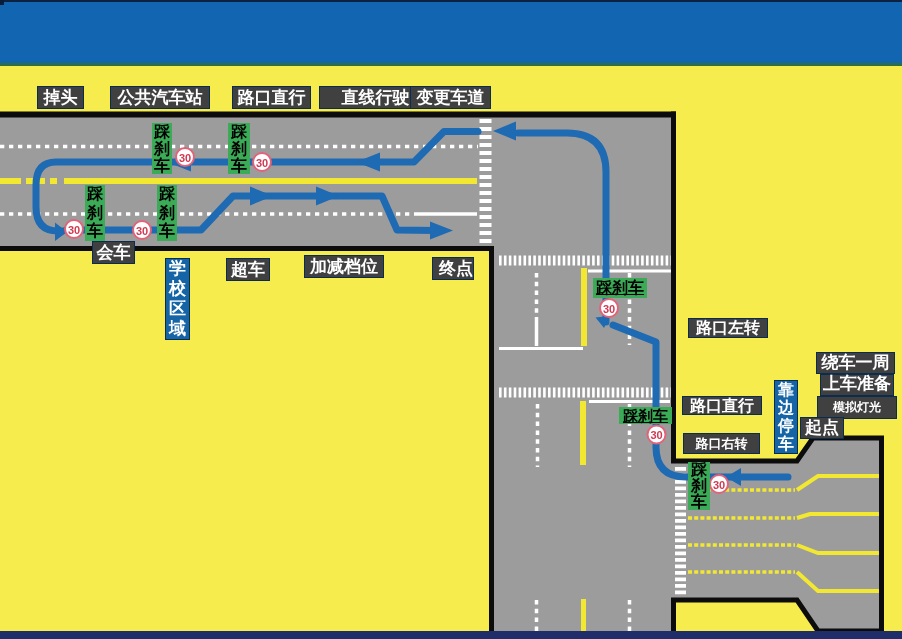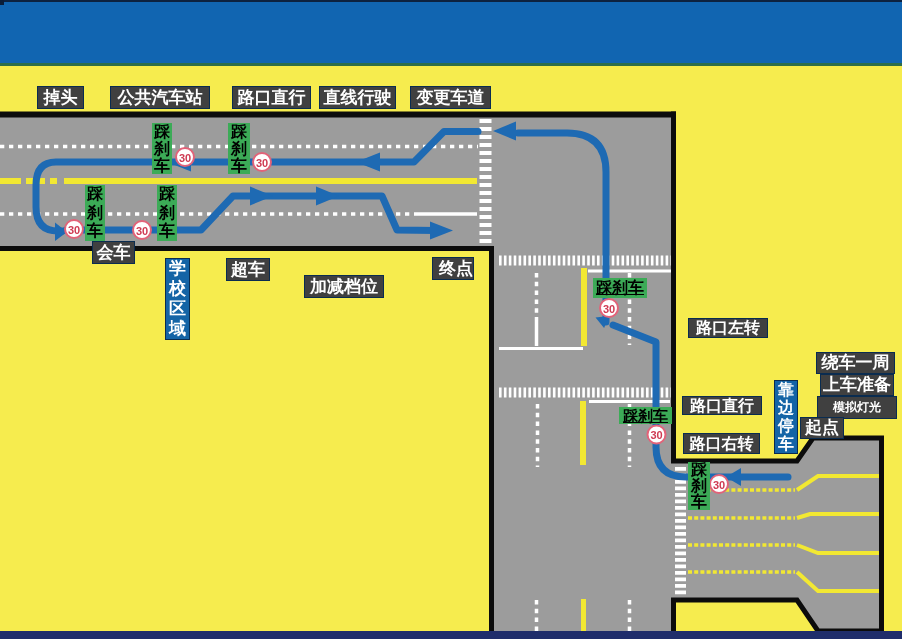--- a/index.html
+++ b/index.html
@@ -185,45 +185,45 @@
 <div style="position:absolute;left:0;top:0;width:902px;height:2px;background:#0d2240;"></div>
 <div style="position:absolute;left:0;top:0;width:4px;height:5px;background:#0a1d38;"></div>
 
 
 <div class="lbl" style="left:37px;top:86px;width:45px;">掉头</div>
 
 <div class="lbl" style="left:110px;top:86px;width:98px;">公共汽车站</div>
 
 <div class="lbl" style="left:232px;top:86px;width:77px;">路口直行</div>
 
-<div class="lbl" style="left:319px;top:86px;width:75px;">直线行驶</div>
+<div class="lbl" style="left:319px;top:86px;width:75px;padding-left:18px;">直线行驶</div>
 
 <div class="lbl" style="left:410px;top:86px;width:79px;">变更车道</div>
 
 <div class="lbl" style="left:92px;top:241px;width:41px;">会车</div>
 
 <div class="vlbl" style="left:165px;top:258px;width:23px;line-height:20px;">学<br>校<br>区<br>域</div>
 
 <div class="lbl" style="left:226px;top:258px;width:42px;">超车</div>
 
-<div class="lbl" style="left:304px;top:275px;width:78px;">加减档位</div>
+<div class="lbl" style="left:304px;top:255px;width:78px;">加减档位</div>
 
 <div class="lbl" style="left:432px;top:257px;width:40px;text-align:right;">终点</div>
 
 <div class="lbl" style="left:688px;top:318px;width:78px;font-size:16px;line-height:18px;">路口左转</div>
 
 <div class="lbl" style="left:682px;top:396px;width:78px;font-size:16px;line-height:17px;">路口直行</div>
 
-<div class="lbl" style="left:683px;top:433px;width:75px;font-size:16px;line-height:19px;">路口右转</div>
+<div class="lbl" style="left:683px;top:433px;width:75px;font-size:13px;line-height:19px;">路口右转</div>
 
 <div class="vlbl" style="left:774px;top:380px;width:22px;font-size:16px;line-height:18px;">靠<br>边<br>停<br>车</div>
 
 <div class="lbl" style="left:816px;top:352px;width:77px;font-size:17px;line-height:20px;">绕车一周</div>
 
-<div class="lbl" style="left:820px;top:374px;width:72px;font-size:17px;line-height:20px;">上车准备</div>
+<div class="lbl" style="left:820px;top:374px;width:72px;font-size:17px;line-height:20px;font-family:Liberation Mono, monospace;">上车准备</div>
 
 <div class="lbl" style="left:817px;top:396px;width:78px;font-size:12px;line-height:21px;">模拟灯光</div>
 
 <div class="lbl" style="left:800px;top:417px;width:42px;font-size:17px;line-height:20px;">起点</div>
 
 <div class="glbl" style="left:152px;top:123px;width:20px;">踩<br>刹<br>车</div>
 
 <div class="glbl" style="left:228px;top:123px;width:22px;">踩<br>刹<br>车</div>
 
 <div class="glbl" style="left:85px;top:185px;width:20px;line-height:18.5px;">踩<br>刹<br>车</div>

